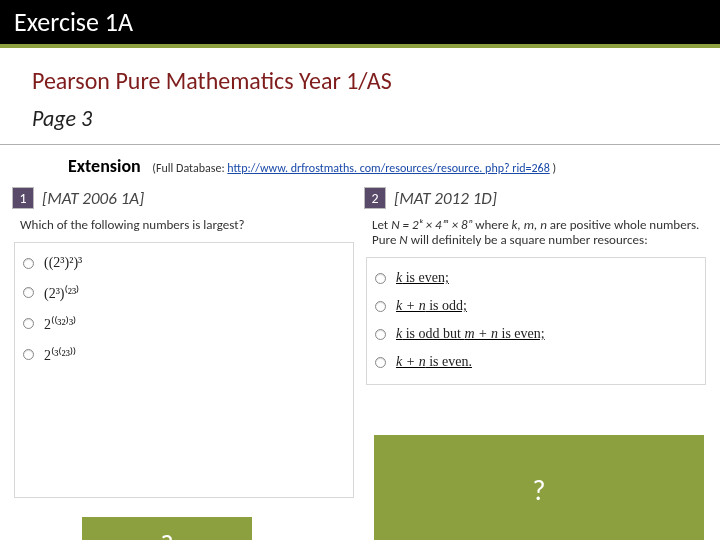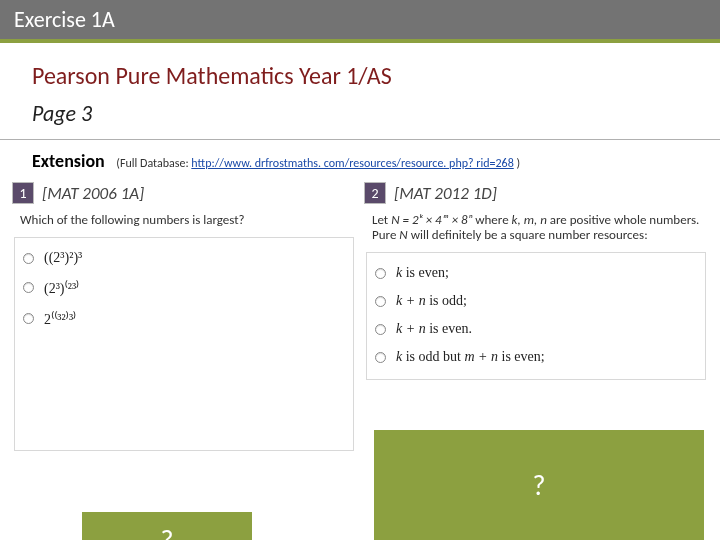--- a/index.html
+++ b/index.html
@@ -5,23 +5,23 @@
   * { margin: 0; padding: 0; box-sizing: border-box; }
   body {
     width: 720px;
     height: 540px;
     font-family: Calibri, Arial, sans-serif;
     background: #fff;
     position: relative;
     overflow: hidden;
   }
   .title-bar {
-    background: #737373;
+    background: #000000;
     color: #fff;
-    font-size: 22px;
+    font-size: 26px;
     padding: 6px 14px;
     border-bottom: 4px solid #8ca040;
   }
   .subheading {
     padding: 18px 24px 8px 32px;
   }
   .subheading .line1 {
     font-size: 24px;
     color: #7f1d1d;
   }
@@ -32,20 +32,21 @@
     font-style: italic;
   }
   .hr-gray {
     height: 1px;
     background: #b0b0b0;
     margin: 4px 0 10px 0;
   }
   .extension-row {
     padding: 0 32px 10px 32px;
     font-size: 16px;
+    margin-left: 36px;
   }
   .extension-row .ext-label {
     font-weight: bold;
     font-size: 18px;
   }
   .extension-row .db-note {
     font-size: 12px;
     color: #333;
     margin-left: 8px;
   }
@@ -105,22 +106,22 @@
     color: #222;
   }
   .opt .radio {
     width: 11px;
     height: 11px;
     border: 1px solid #888;
     border-radius: 50%;
     box-shadow: inset 0 1px 1px rgba(0,0,0,0.15);
     flex-shrink: 0;
   }
-  .qcol-left .options { height: 214px; text-align: center; }
-  .qcol-right .options { height: 128px; }
+  .qcol-left .options { height: 256px; text-align: center; }
+  .qcol-right .options { height: 128px; text-decoration: underline; }
   .answer-box {
     position: absolute;
     background: #8ca040;
     color: #fff;
     display: flex;
     align-items: center;
     justify-content: center;
     font-size: 28px;
   }
   .answer-left {
@@ -169,20 +170,24 @@
         <span class="math">((2³)²)³</span>
       </div>
       <div class="opt">
         <span class="radio"></span>
         <span class="math">(2³)⁽²³⁾</span>
       </div>
       <div class="opt">
         <span class="radio"></span>
         <span class="math">2⁽⁽³²⁾³⁾</span>
       </div>
+      <div class="opt">
+        <span class="radio"></span>
+        <span class="math">2⁽³⁽²³⁾⁾</span>
+      </div>
     </div>
     <div class="answer-box answer-left">?</div>
   </div>
 
   <div class="qcol qcol-right">
     <div class="qheader">
       <div class="qnum">2</div>
       <div class="qsrc">[MAT 2012 1D]</div>
     </div>
     <div class="qprompt">
@@ -194,23 +199,23 @@
       <div class="opt">
         <span class="radio"></span>
         <span class="math"><i>k</i><span> is even;</span></span>
       </div>
       <div class="opt">
         <span class="radio"></span>
         <span class="math"><i>k + n</i><span> is odd;</span></span>
       </div>
       <div class="opt">
         <span class="radio"></span>
+        <span class="math"><i>k</i><span> is odd but </span><i>m + n</i><span> is even;</span></span>
+      </div>
+      <div class="opt">
+        <span class="radio"></span>
         <span class="math"><i>k + n</i><span> is even.</span></span>
-      </div>
-      <div class="opt">
-        <span class="radio"></span>
-        <span class="math"><i>k</i><span> is odd but </span><i>m + n</i><span> is even;</span></span>
       </div>
     </div>
     <div class="answer-box answer-right">?</div>
   </div>
 
 </div>
 
 </body></html>

